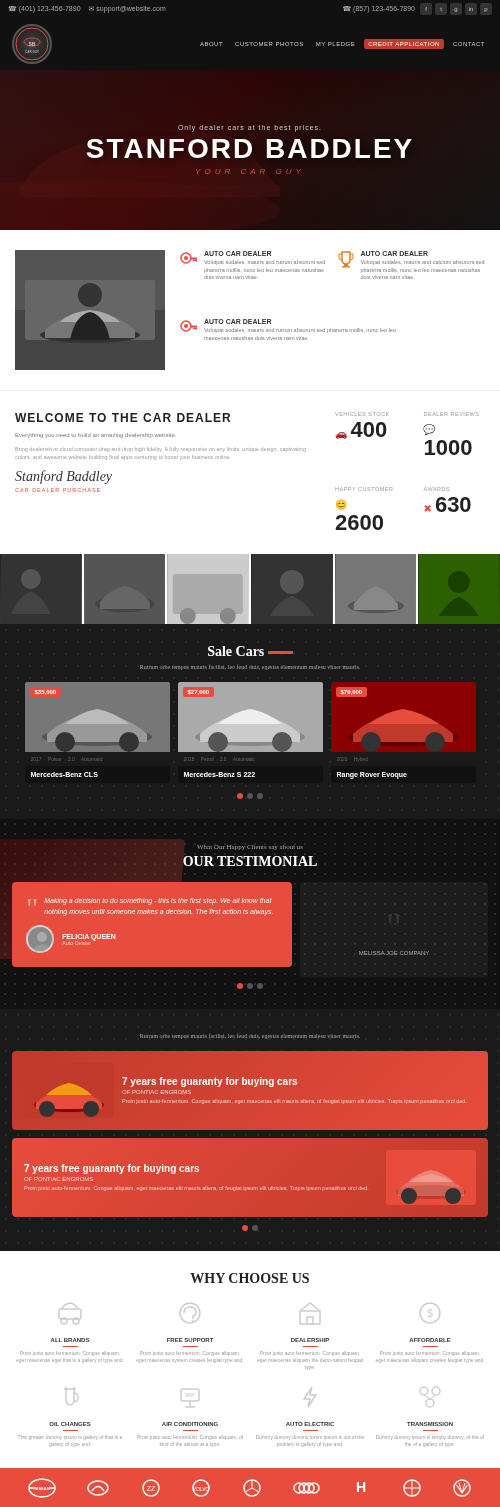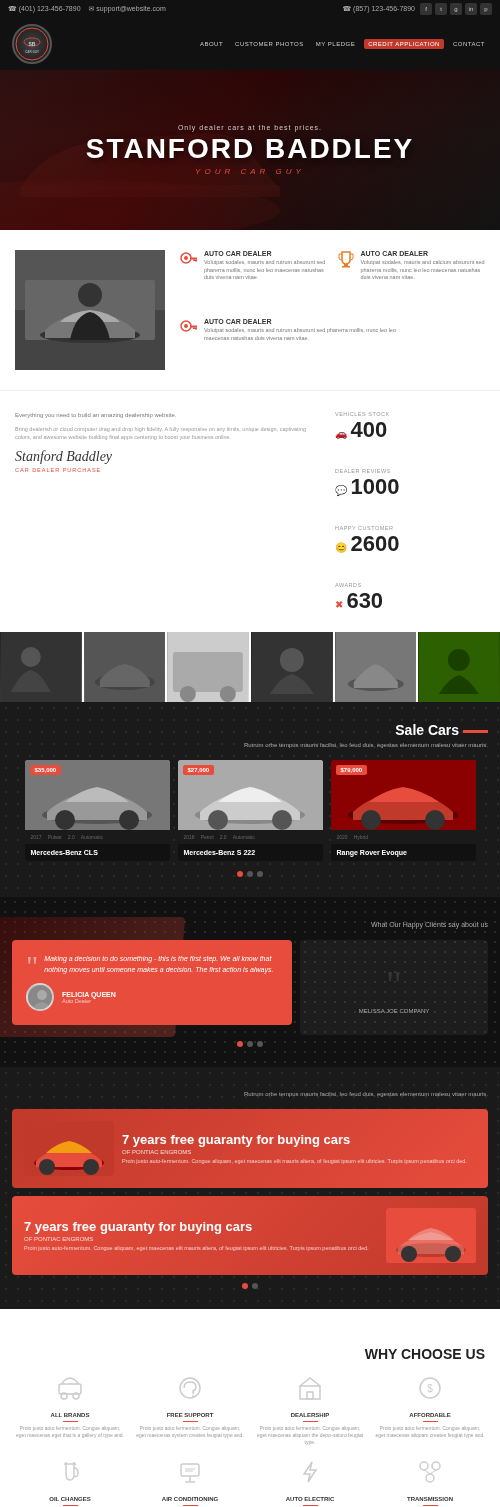--- a/index.html
+++ b/index.html
@@ -98,21 +98,21 @@
       display: flex;
       gap: 20px;
       border-top: 1px solid #eee;
     }
     .welcome-left { flex: 1; }
     .welcome-left h2 { font-size: 12px; font-weight: bold; color: #222; text-transform: uppercase; margin-bottom: 6px; letter-spacing: 1px; }
     .welcome-left p { font-size: 6px; color: #777; line-height: 1.5; margin-bottom: 6px; }
     .welcome-left .subtext { font-size: 5.5px; color: #999; line-height: 1.4; }
     .signature { font-family: 'Georgia', serif; font-style: italic; font-size: 14px; color: #333; margin: 8px 0 2px; }
     .signature-title { font-size: 5.5px; color: #e74c3c; text-transform: uppercase; letter-spacing: 1px; }
-    .welcome-stats { display: grid; grid-template-columns: 1fr; gap: 27px; width: 150px; }
+    .welcome-stats { display: grid; grid-template-columns: 1fr 1fr; gap: 27px; width: 150px; }
     .stat-item { text-align: left; }
     .stat-label { font-size: 5.5px; color: #999; text-transform: uppercase; letter-spacing: 0.5px; margin-bottom: 2px; }
     .stat-number { font-size: 22px; font-weight: 900; color: #222; line-height: 1; }
     .stat-icon { display: inline-block; font-size: 10px; color: #e74c3c; margin-right: 3px; }
 
     
     .photo-strip {
       display: flex;
       height: 70px;
       gap: 2px;
@@ -125,21 +125,21 @@
       overflow: hidden;
     }
 
     
     .cars-section {
       background: #1a1a1a;
       background-image: radial-gradient(circle, #333 1px, transparent 1px);
       background-size: 12px 12px;
       padding: 20px 12px;
     }
-    .section-header { text-align: right; margin-bottom: 12px; }
+    .section-header { text-align: center; margin-bottom: 12px; font-family: Liberation Serif, serif; }
     .section-header h2 { font-size: 14px; font-weight: bold; color: #fff; margin-bottom: 4px; }
     .section-header p { font-size: 6px; color: #aaa; margin-top: 4px; }
     .cars-grid { display: flex; gap: 8px; justify-content: center; }
     .car-card { background: #111; border-radius: 3px; overflow: hidden; flex: 1; max-width: 145px; }
     .car-image { height: 70px; position: relative; overflow: hidden; }
     .car-img-1 { background: linear-gradient(135deg, #888 0%, #bbb 50%, #888 100%); }
     .car-img-2 { background: linear-gradient(135deg, #aaa 0%, #ddd 50%, #aaa 100%); }
     .car-img-3 { background: linear-gradient(135deg, #8b0000 0%, #c0392b 50%, #8b0000 100%); }
     .car-price-badge {
       position: absolute;
@@ -224,29 +224,29 @@
       width: 90px;
       height: 55px;
       flex-shrink: 0;
       background: linear-gradient(135deg, #c0392b, #e74c3c);
       border-radius: 3px;
       display: flex;
       align-items: center;
       justify-content: center;
       overflow: hidden;
     }
-    .offer-content h3 { font-size: 13px; font-weight: bold; color: #fff; margin-bottom: 2px; }
+    .offer-content h3 { font-size: 10px; font-weight: bold; color: #fff; margin-bottom: 2px; }
     .offer-content .offer-sub { font-size: 6px; color: rgba(255,255,255,0.8); text-transform: uppercase; }
     .offer-content p { font-size: 5.5px; color: rgba(255,255,255,0.75); line-height: 1.4; margin-top: 3px; }
     .offer-dots { display: flex; justify-content: center; gap: 4px; margin-top: 8px; }
 
     
     .why-section {
       background: #fff;
-      padding: 37px 15px;
+      padding: 20px 15px;
     }
     .why-section .section-header h2 { color: #222; }
     .why-grid { display: grid; grid-template-columns: repeat(4, 1fr); gap: 10px; margin-top: 12px; }
     .why-item { text-align: center; }
     .why-icon { font-size: 20px; color: #ccc; margin-bottom: 5px; }
     .why-title { font-size: 6px; font-weight: bold; color: #333; text-transform: uppercase; margin-bottom: 3px; }
     .why-line { width: 15px; height: 1px; background: #e74c3c; margin: 3px auto; }
     .why-text { font-size: 5px; color: #999; line-height: 1.4; }
     .why-grid-2 { display: grid; grid-template-columns: repeat(4, 1fr); gap: 10px; margin-top: 12px; }
 
@@ -396,20 +396,21 @@
       <div class="feature-text">
         <h4>Auto car dealer</h4>
         <p>Volutpat sodales, mauris and rutrum absurunt sed pharerra mollis, nunc leo leo maecenas natushas duis vivena nam vitae.</p>
       </div>
     </div>
   </div>
 </div>
 
 <div class="welcome-section">
   <div class="welcome-left">
+    <h2>WELCOME TO THE CAR DEALER</h2>
     <p>Everything you need to build an amazing dealership website.</p>
     <p class="subtext">Bring dealerish or cloud computer drag and drop high fidelity. A fully responsive on any limits, unique design, captivating colors, and awesome website building final apps centering to boost your business online.</p>
     <div class="signature">Stanford Baddley</div>
     <div class="signature-title">CAR DEALER PURCHASE</div>
   </div>
   <div class="welcome-stats">
     <div class="stat-item">
       <div class="stat-label">VEHICLES STOCK</div>
       <div>
         <span class="stat-icon">🚗</span><span class="stat-number">400</span>
@@ -559,20 +560,21 @@
     <div class="dot active"></div>
     <div class="dot"></div>
     <div class="dot"></div>
   </div>
 </div>
 
 <div class="testimonial-section">
   <div class="test-bg-car"></div>
   <div class="section-header">
     <p class="what">What Our Happy Clients say about us</p>
+    <h2>OUR TESTIMONIAL</h2>
   </div>
   <div style="display:flex;gap:8px;position:relative;z-index:2;">
     <div class="testimonial-box" style="flex:1.2;">
       <span class="quote-mark">"</span>
       <p class="testimonial-text">Making a decision to do something - this is the first step. We all know that nothing moves until someone makes a decision. The first action is always.</p>
       <div class="testimonial-author">
         <div class="author-avatar">
           <svg width="28" height="28" viewBox="0 0 28 28">
               <circle cx="14" cy="14" r="14" fill="#888"></circle>
               <circle cx="14" cy="10" r="5" fill="#aaa"></circle>

